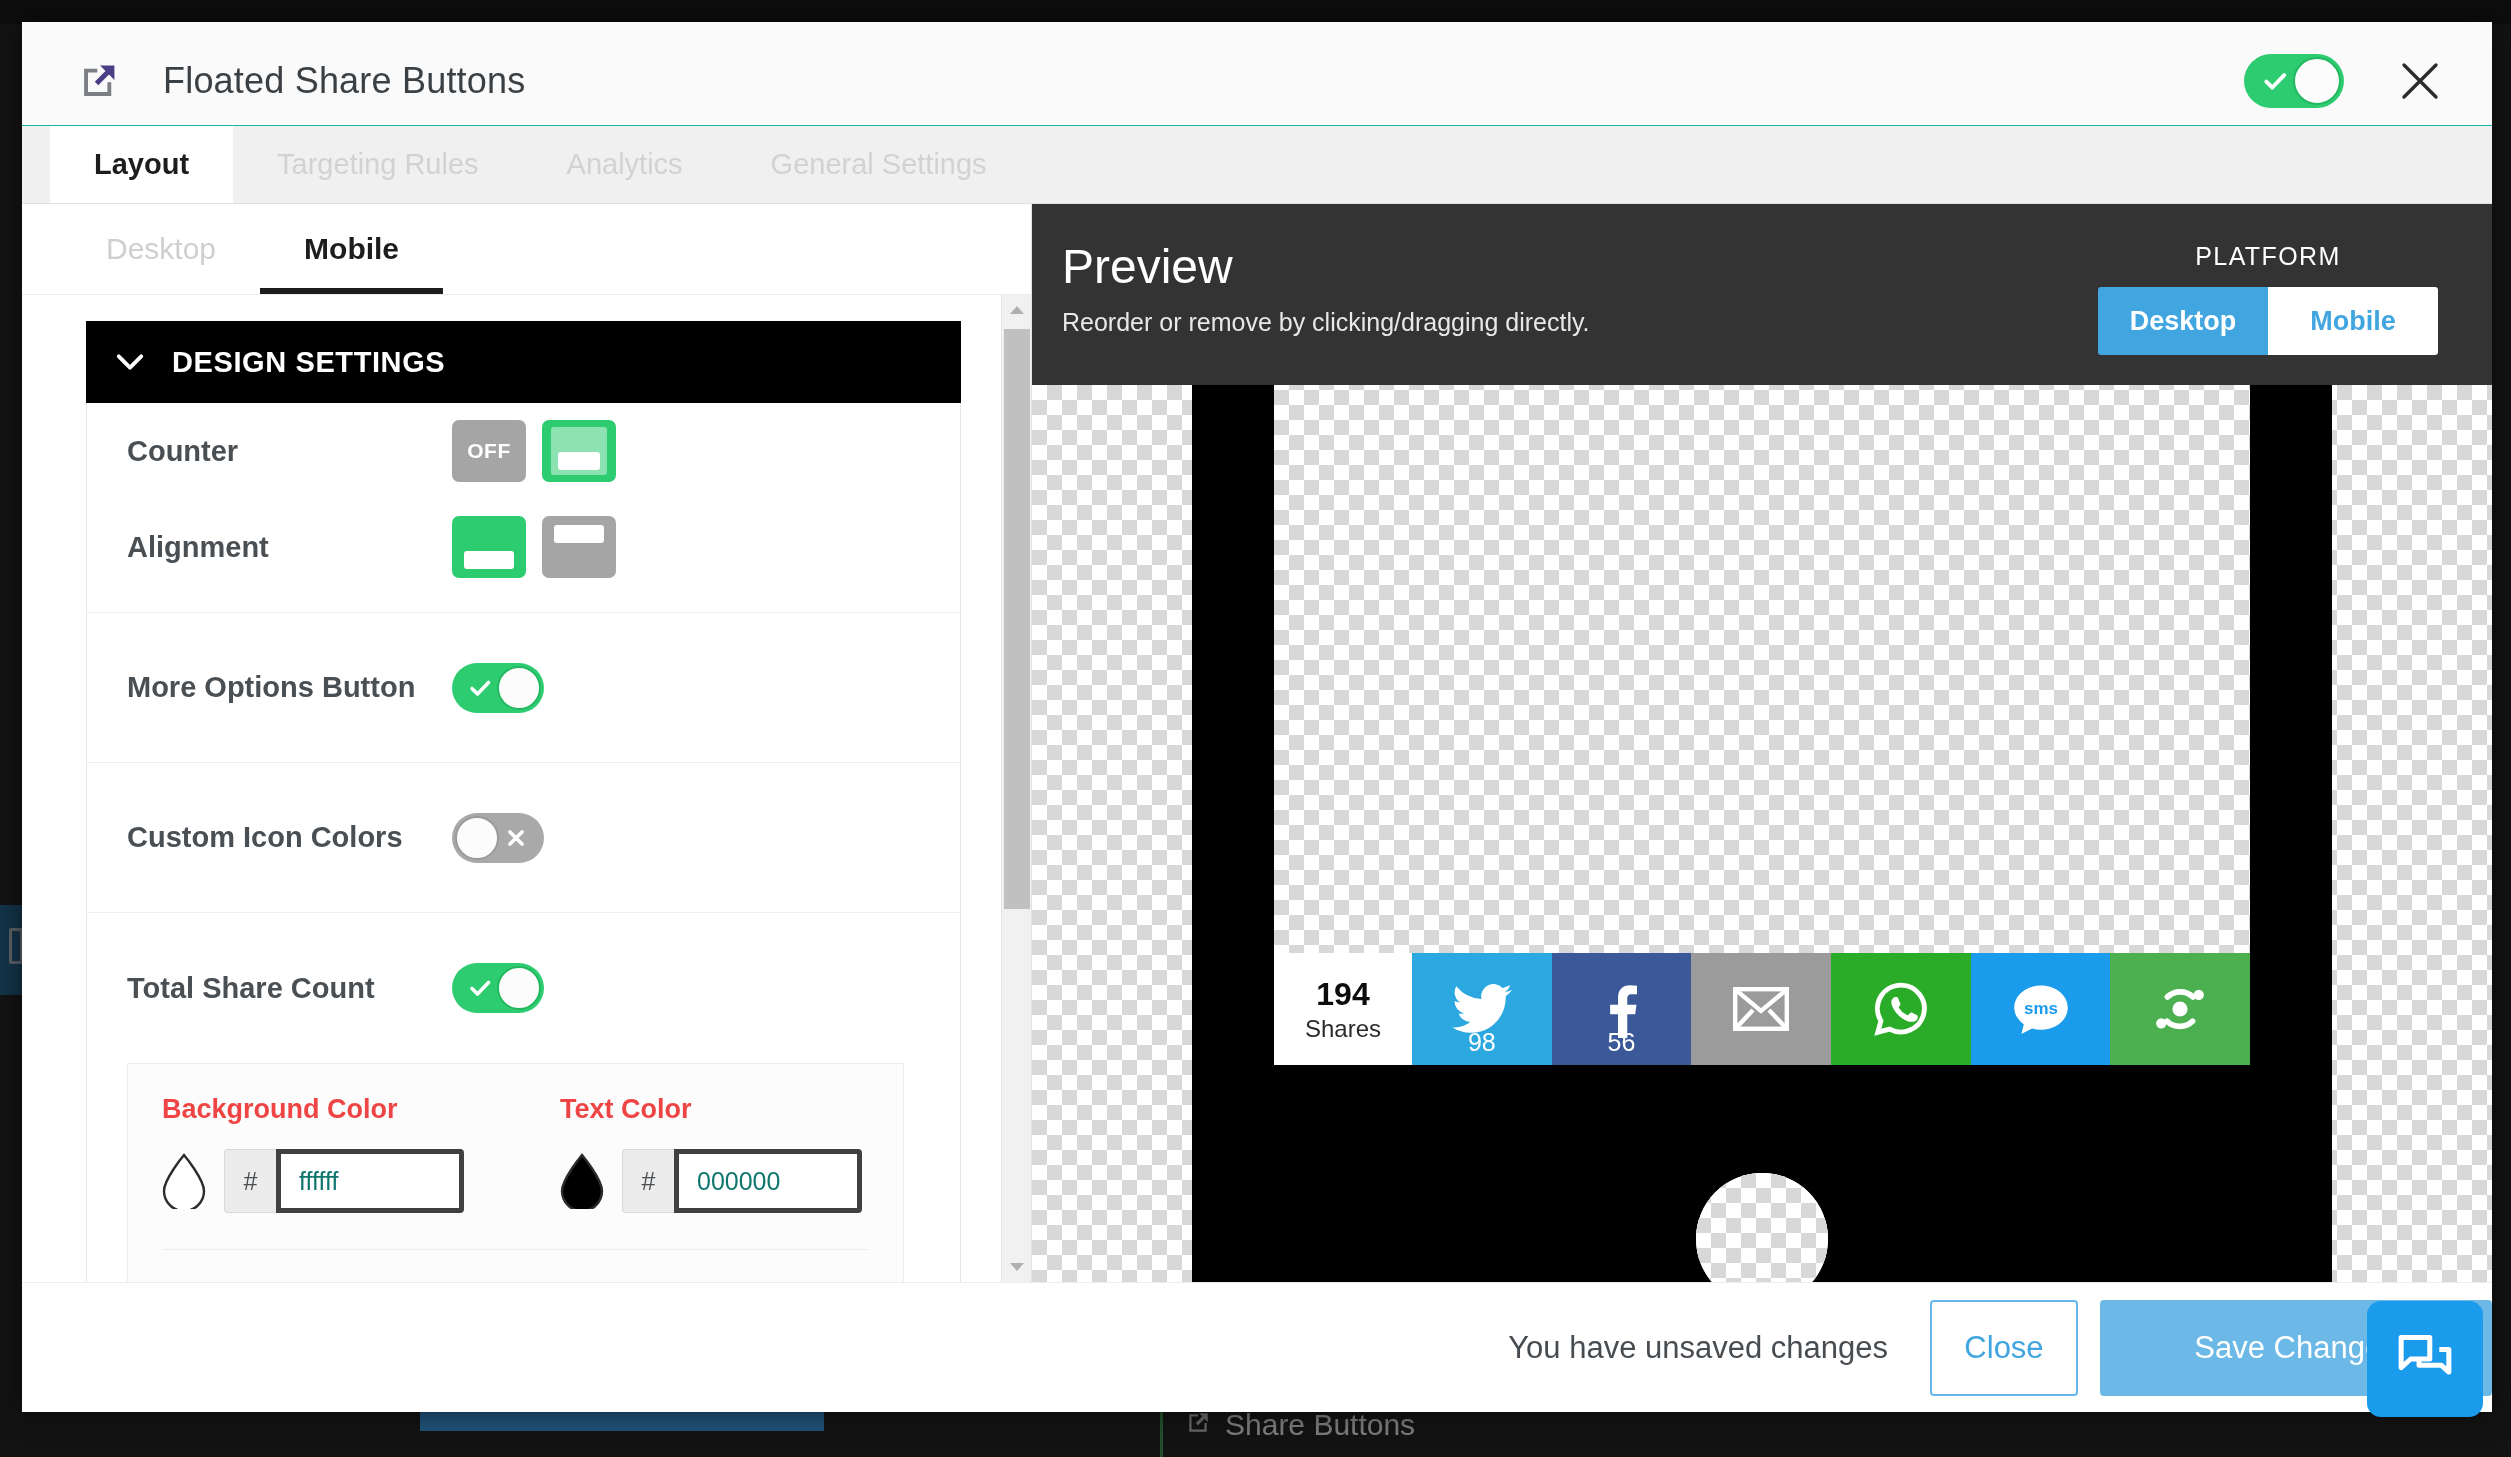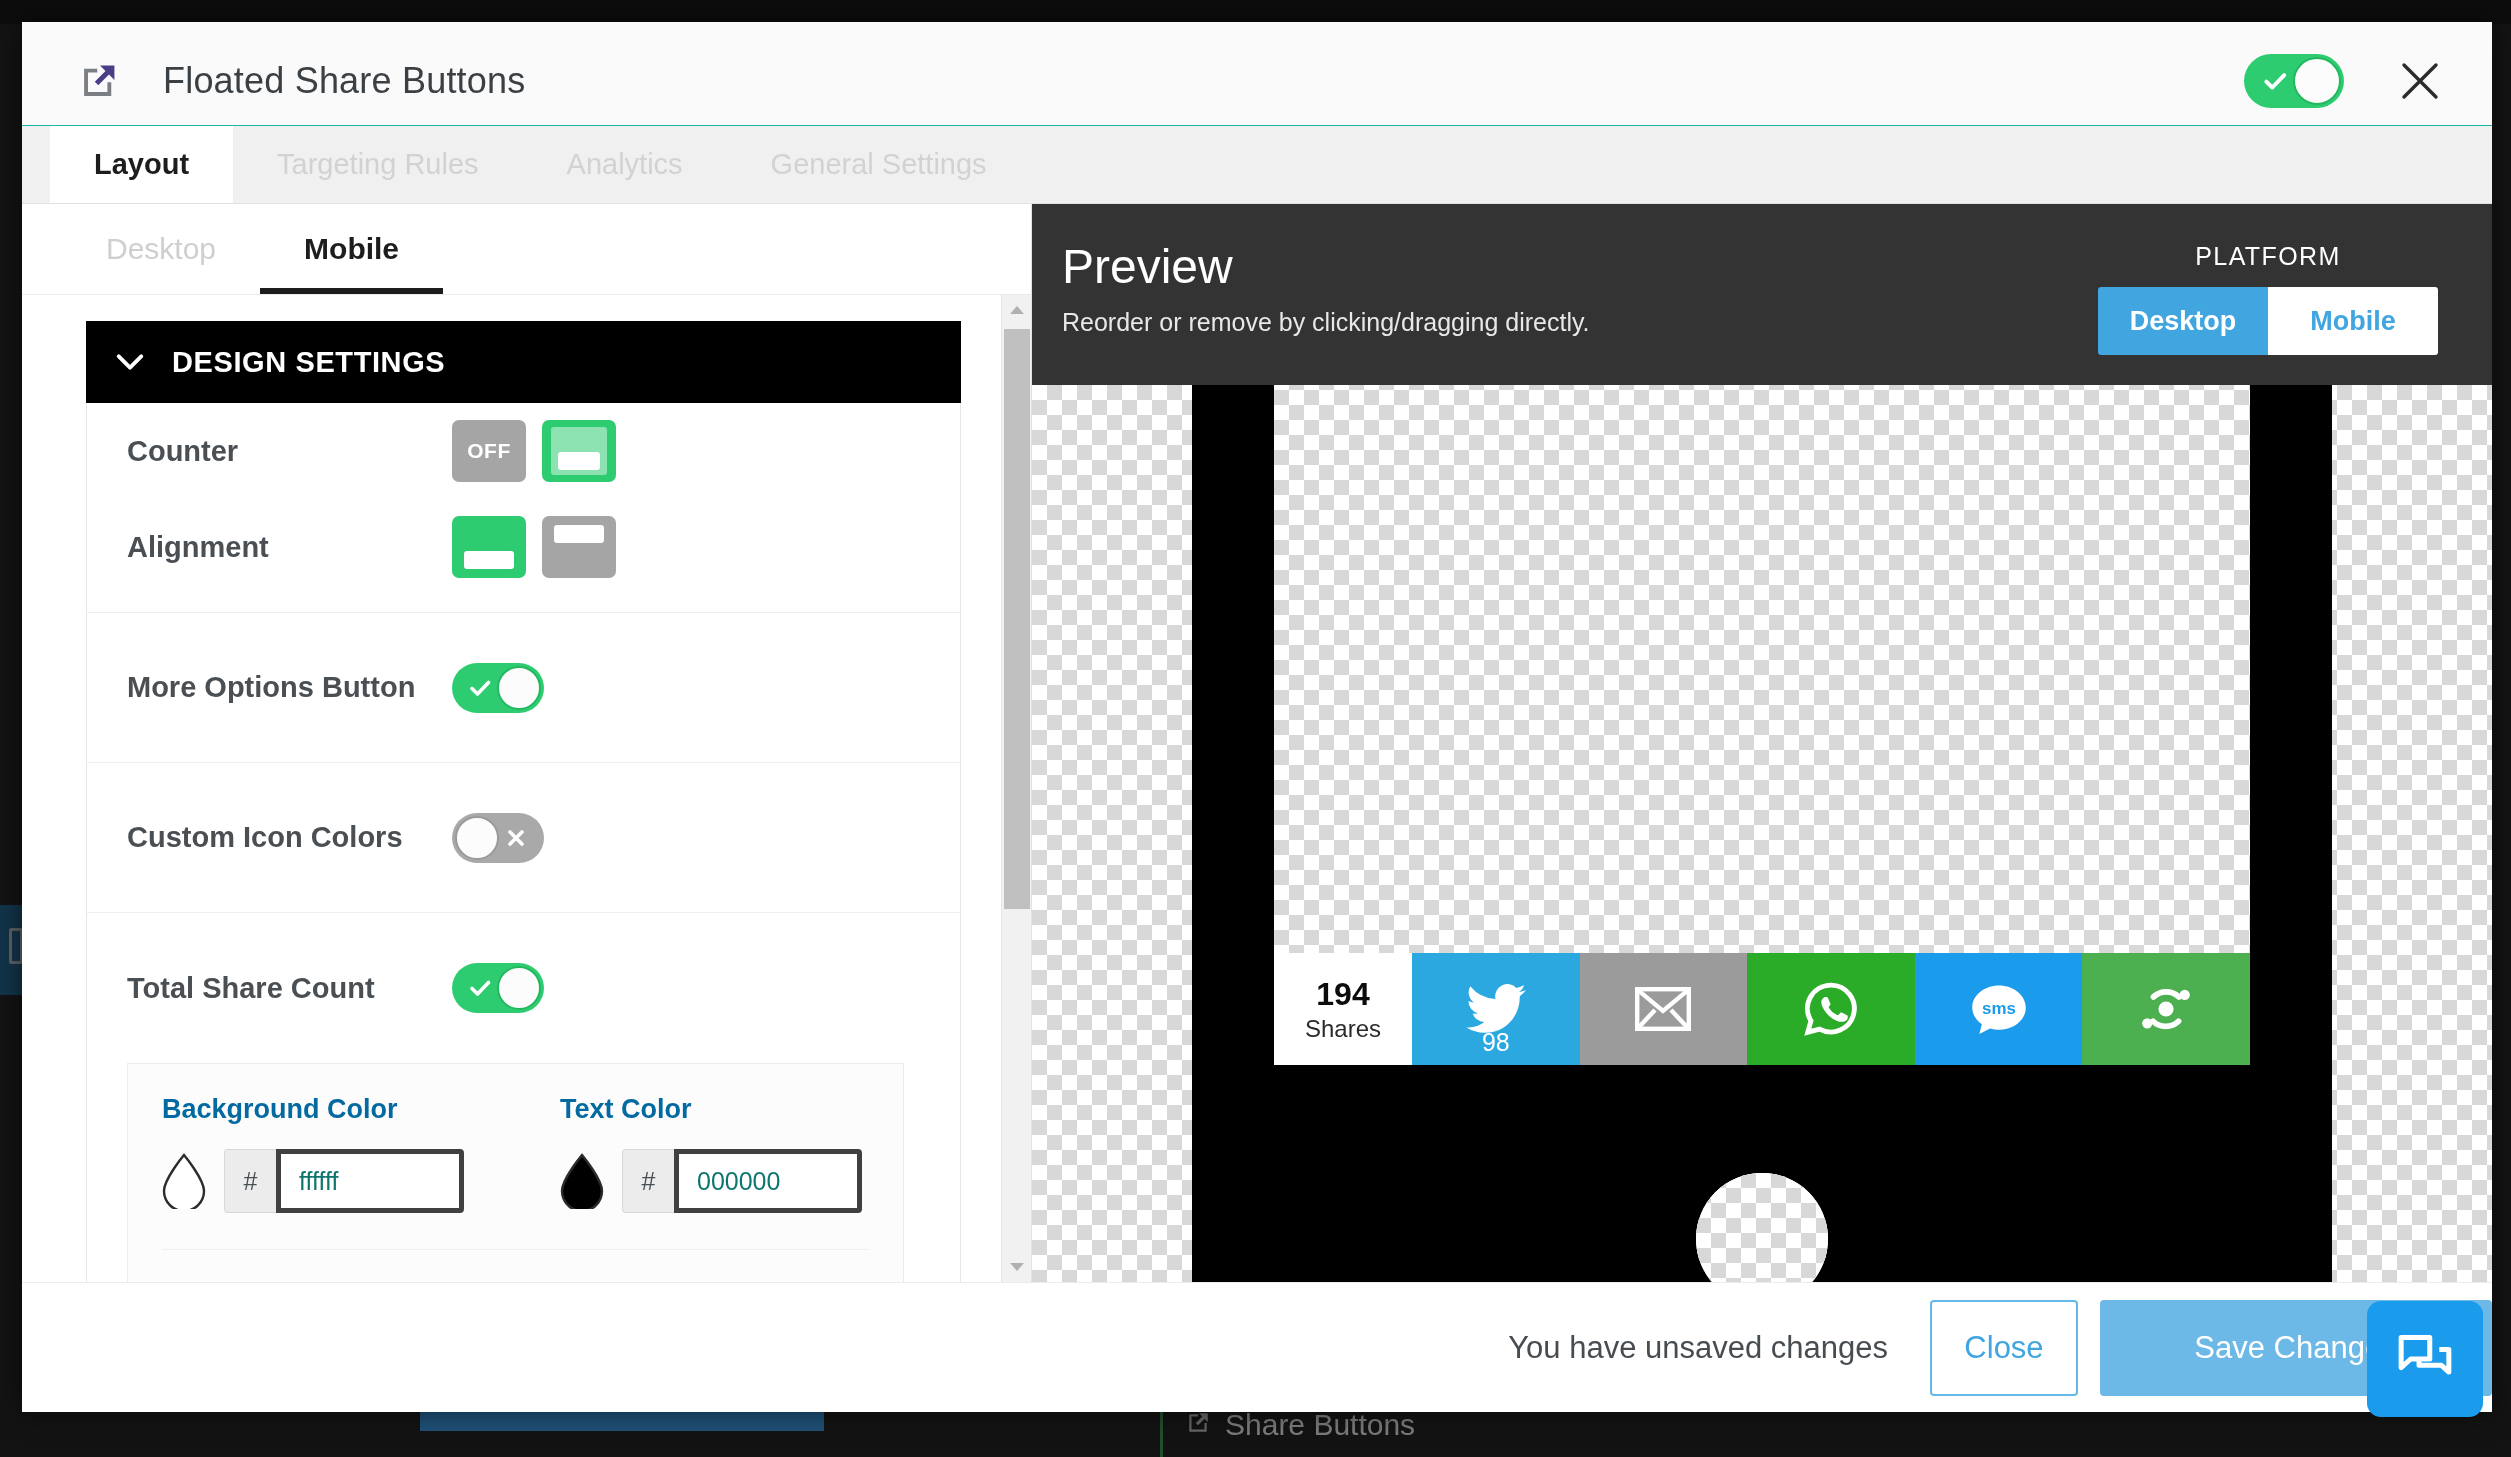--- a/index.html
+++ b/index.html
@@ -280,21 +280,21 @@
     border: 1px solid #ececec;
     border-bottom: none;
     background: #fcfcfc;
     padding: 30px 34px 0 34px;
     margin-right: 56px;
   }
   .color-fields { display: flex; gap: 96px; }
   .cfield-label {
     font-size: 27px;
     font-weight: bold;
-    color: #0369a1;
+    color: #ef4444;
     margin-bottom: 24px;
   }
   .cfield-row { display: flex; align-items: center; gap: 18px; }
   .drop { width: 44px; height: 56px; flex: 0 0 auto; }
   .hexbox { display: flex; height: 64px; }
   .hexbox .hash {
     width: 52px;
     background: #ececec;
     border: 1px solid #d8d8d8;
     border-right: none;
@@ -731,20 +731,26 @@
                 <div class="word">Shares</div>
               </div>
 
               <div class="share-btn" style="background:#2ca8e0">
                 <svg width="60" height="50" viewBox="0 0 24 20">
                   <path fill="#ffffff" d="M24 2.4a9.7 9.7 0 0 1-2.8.8A4.9 4.9 0 0 0 23.3.4a9.8 9.8 0 0 1-3.1 1.2A4.9 4.9 0 0 0 11.8 6 13.9 13.9 0 0 1 1.7.9 4.9 4.9 0 0 0 3.2 7.4 4.8 4.8 0 0 1 1 6.8v.1a4.9 4.9 0 0 0 3.9 4.8 5 5 0 0 1-2.2.1 4.9 4.9 0 0 0 4.6 3.4A9.9 9.9 0 0 1 0 17.3a13.9 13.9 0 0 0 7.5 2.2c9.1 0 14-7.5 14-14v-.6A10 10 0 0 0 24 2.4z"></path>
                 </svg>
                 <div class="cnt">98</div>
               </div>
 
+              <div class="share-btn" style="background:#3b5998">
+                <svg width="34" height="58" viewBox="0 0 12 22">
+                  <path fill="#ffffff" d="M8 22v-9h3l.5-3.6H8V7.1c0-1 .3-1.7 1.8-1.7h1.9V2.2A26 26 0 0 0 9 2C6.3 2 4.5 3.7 4.5 6.7v2.7H1.5V13h3v9z"></path>
+                </svg>
+                <div class="cnt">56</div>
+              </div>
 
               <div class="share-btn" style="background:#9b9b9b">
                 <svg width="56" height="44" viewBox="0 0 28 22">
                   <rect x="1.1" y="1.1" width="25.8" height="19.8" fill="none" stroke="#ffffff" stroke-width="2.2"></rect>
                   <path d="M1.8 1.8L14 12 26.2 1.8M1.8 20.2L10 11.5M26.2 20.2L18 11.5" fill="none" stroke="#ffffff" stroke-width="2.2"></path>
                 </svg>
                 <div class="cnt"></div>
               </div>
 
               <div class="share-btn" style="background:#2aac29">

